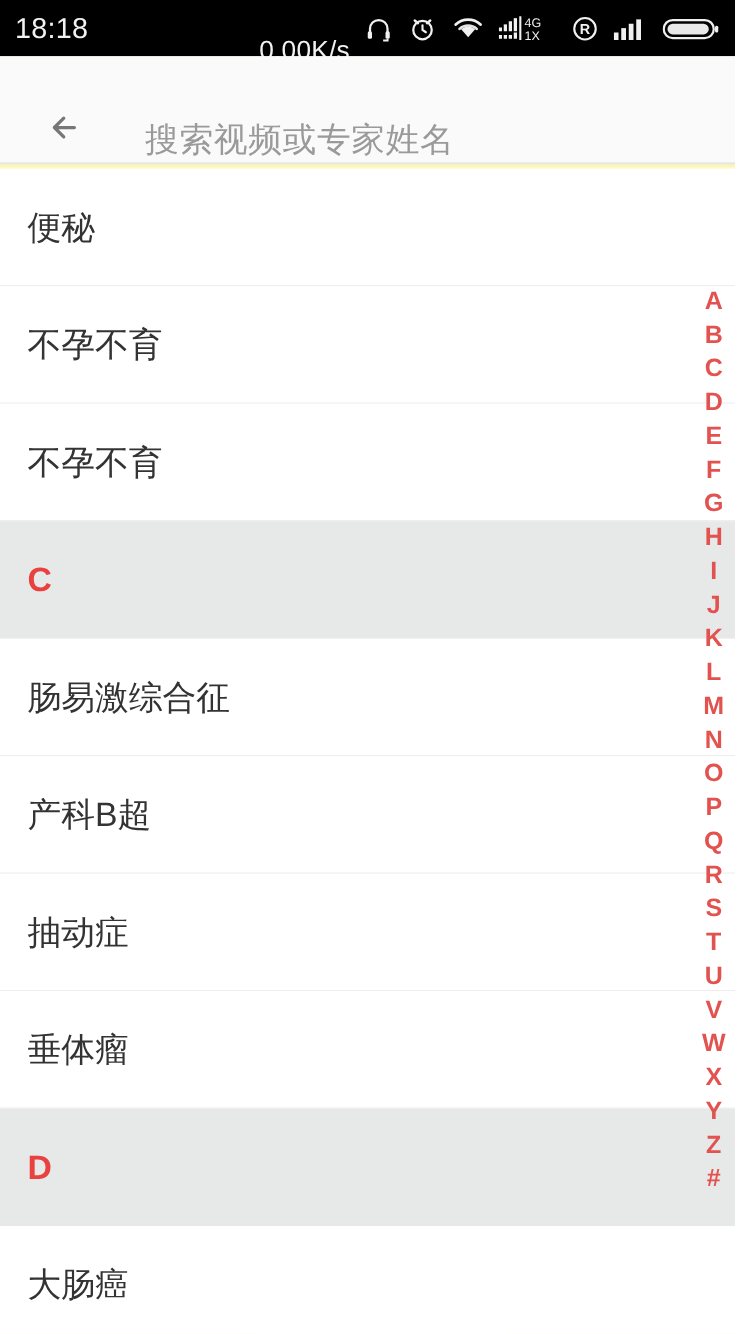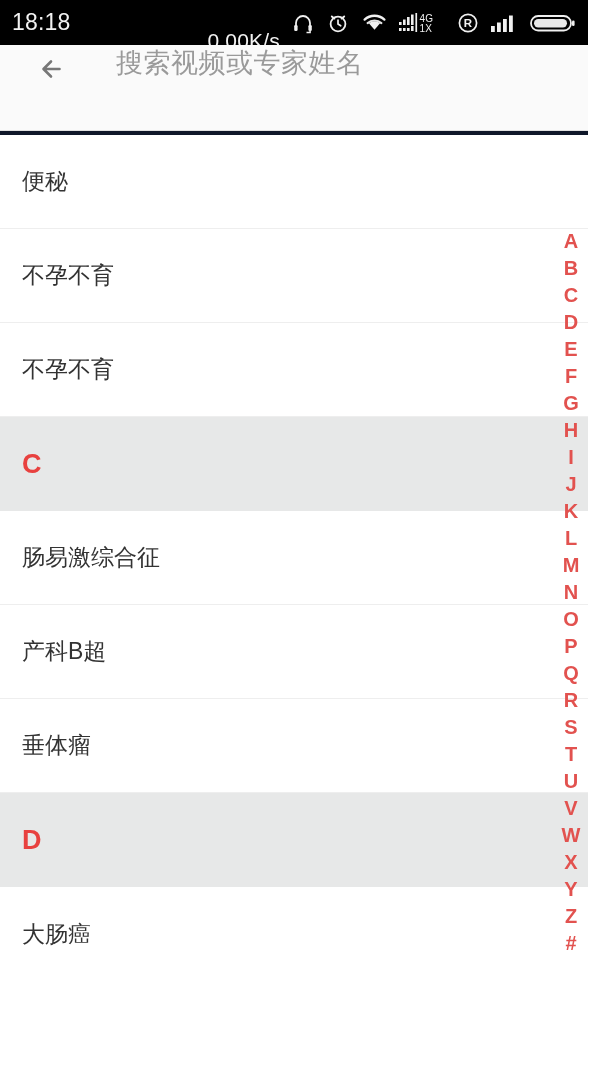--- a/index.html
+++ b/index.html
@@ -1,40 +1,40 @@
 <!DOCTYPE html>
 <html><head>
 <meta charset="utf-8">
 <style>
   * { margin:0; padding:0; box-sizing:border-box; }
   html, body {
     width:600px; height:1067px;
     font-family:"Liberation Sans","DejaVu Sans",sans-serif;
     background:#ffffff; overflow:hidden;
   }
-  #app { position:relative; width:588px; height:1067px; background:#0f172a; }
+  #app { position:relative; width:588px; height:1067px; background:#fef9c3; }
 
   
   .statusbar {
     height:45px; background:#000; color:#fff;
     display:flex; align-items:center; padding:0 12px;
     font-size:22px; letter-spacing:.2px;
   }
   .sb-time { font-size:23px; font-weight:400; color:#f2f2f2; }
   .sb-right {
     margin-left:auto; display:flex; align-items:center; gap:11px;
   }
   .sb-net { font-size:21px; color:#f2f2f2;margin-top:36px; }
   .ic { display:inline-block; line-height:0; }
   .ic svg { display:block; }
 
   
   .searchbar {
     height:86px; background:#fafafa;
-    display:flex; align-items:flex-start; padding:0 0 0 28px;
+    display:flex; align-items:flex-end; padding:0 0 0 28px;
     border-bottom:1px solid #ececec;
     position:relative;
   }
   .searchbar:after{
     content:""; position:absolute; left:0; right:0; bottom:-4px; height:4px;
     background:linear-gradient(to bottom,rgba(0,0,0,.055),rgba(0,0,0,0));
   }
   .back-btn { width:52px; height:52px; display:flex; align-items:center; justify-content:center; }
   .search-ph {
     margin-left:36px; font-size:27px; color:#9a9a9a; font-weight:400;
@@ -47,21 +47,21 @@
     background:#fff; overflow:hidden;
   }
   .sec-header {
     height:94px; background:#e7e8e8; display:flex; align-items:center;
     padding-left:22px; color:#e8413f; font-size:27px; font-weight:bold;
   }
   .row {
     height:94px; display:flex; align-items:center;
     padding-left:22px; background:#fff;
     border-bottom:1px solid #eeeeee;
-    font-size:23px; color:#333333;
+    font-size:27px; color:#333333;
   }
   .row:last-child { border-bottom:none; }
 
   
   .index-bar {
     position:absolute; top:228px; right:0; width:34px;
     display:flex; flex-direction:column; align-items:center;
     z-index:5;
   }
   .index-letter {
@@ -161,20 +161,21 @@
     <div class="search-ph">搜索视频或专家姓名</div>
   </div>
 
   <div class="list">
       <div class="row">便秘</div>
       <div class="row">不孕不育</div>
       <div class="row">不孕不育</div>
       <div class="sec-header">C</div>
       <div class="row">肠易激综合征</div>
       <div class="row">产科B超</div>
+      <div class="row">抽动症</div>
       <div class="row">垂体瘤</div>
       <div class="sec-header">D</div>
       <div class="row">大肠癌</div>
     </div>
 
   <div class="index-bar">
       <div class="index-letter">A</div>
       <div class="index-letter">B</div>
       <div class="index-letter">C</div>
       <div class="index-letter">D</div>

